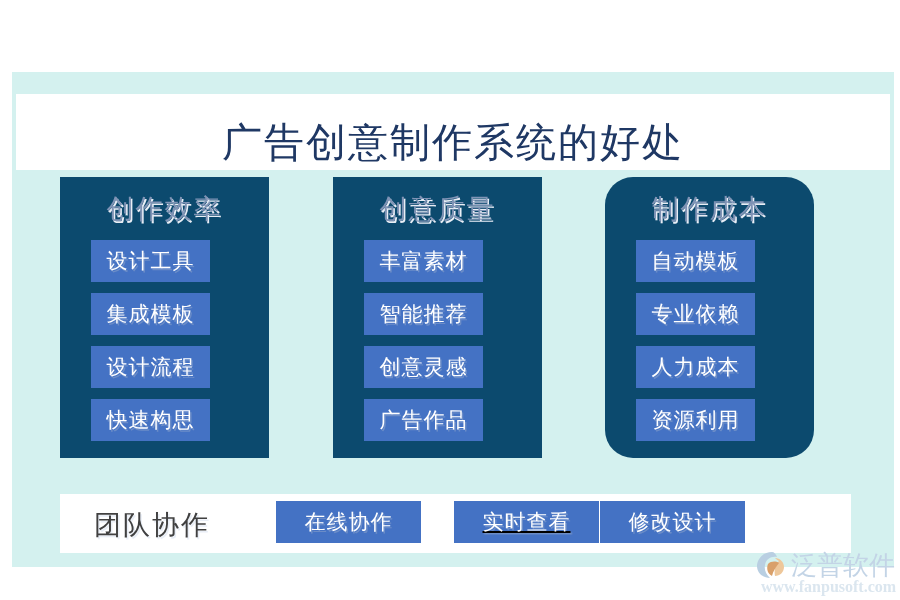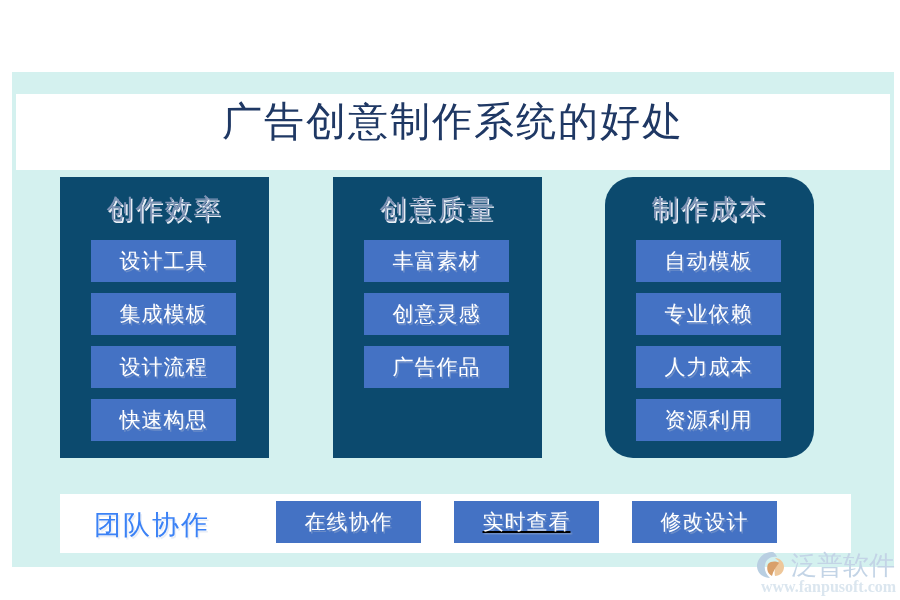--- a/index.html
+++ b/index.html
@@ -28,21 +28,21 @@
 
   
   #title-band {
     position: absolute;
     left: 16px;
     top: 94px;
     width: 874px;
     height: 76px;
     background: #ffffff;
     display: flex;
-    align-items: flex-start;
+    align-items: flex-end;
     justify-content: center;
   }
   #title-text {
     font-size: 40px;
     font-weight: 400;
     color: #1f3864;
     letter-spacing: 2px;
     font-family: "Liberation Serif", "DejaVu Serif", serif;
     text-shadow: 1px 1px 0 rgba(255,255,255,0.9);
     white-space: nowrap;
@@ -74,21 +74,21 @@
     font-family: "Liberation Serif", "DejaVu Serif", serif;
   }
 
   .item-list {
     position: absolute;
     top: 63px;
     left: 31px;
     width: 145px;
   }
   .item-chip {
-    width: 145px;
+    width: 119px;
     height: 42px;
     background: #4472c4;
     margin-bottom: 11px;
     display: flex;
     align-items: center;
     justify-content: center;
     box-sizing: border-box;
   }
   .item-chip-label {
     font-size: 21px;
@@ -107,38 +107,38 @@
     width: 791px;
     height: 59px;
     background: #ffffff;
     box-sizing: border-box;
   }
   #footer-label {
     position: absolute;
     left: 34px;
     top: 13px;
     font-size: 27px;
-    color: #3b82f6;
+    color: #404040;
     letter-spacing: 2px;
     text-shadow: 1.5px 1.5px 0 #e9eef6;
     font-family: "Liberation Serif", "DejaVu Serif", serif;
   }
   .footer-chip {
     position: absolute;
     top: 7px;
     width: 145px;
     height: 42px;
     background: #4472c4;
     display: flex;
     align-items: center;
     justify-content: center;
   }
   #footer-chip-0 { left: 216px; }
   #footer-chip-1 { left: 394px; text-decoration: underline; }
-  #footer-chip-2 { left: 572px; }
+  #footer-chip-2 { left: 540px; }
 
   
   #watermark {
     position: absolute;
     left: 753px;
     top: 548px;
     width: 142px;
     height: 46px;
   }
   #watermark-logo {
@@ -195,20 +195,23 @@
       <span class="item-chip-label">快速构思</span>
     </div>
   </div>
 </div>
 
 <div class="category-card" id="category-card-1">
   <div class="category-title">创意质量</div>
   <div class="item-list">
     <div class="item-chip">
       <span class="item-chip-label">丰富素材</span>
+    </div>
+    <div class="item-chip">
+      <span class="item-chip-label">智能推荐</span>
     </div>
     <div class="item-chip">
       <span class="item-chip-label">创意灵感</span>
     </div>
     <div class="item-chip">
       <span class="item-chip-label">广告作品</span>
     </div>
   </div>
 </div>
 

